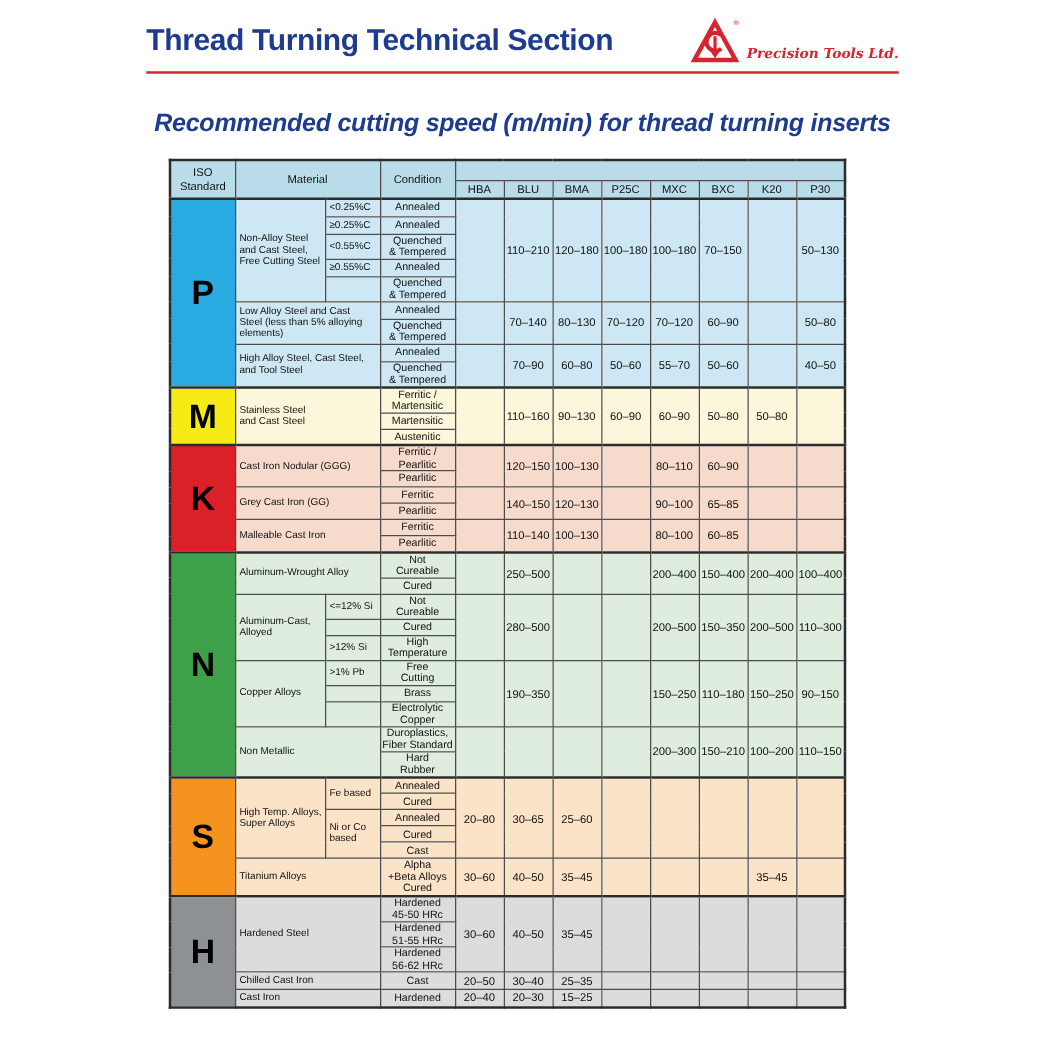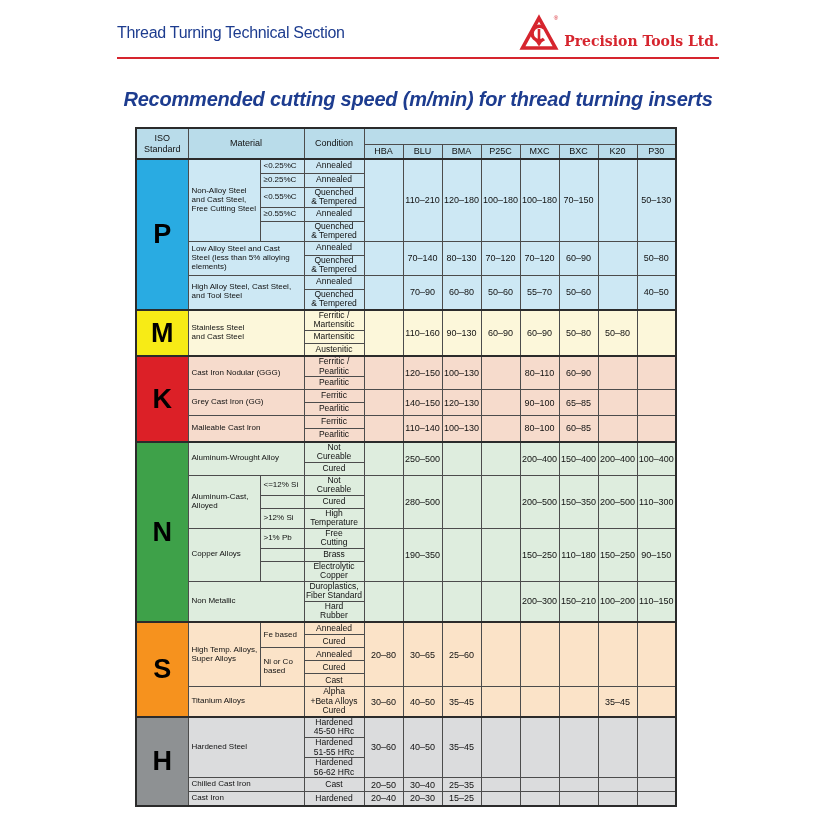--- a/index.html
+++ b/index.html
@@ -1,26 +1,26 @@
 <!DOCTYPE html>
 <html style="--navy: #1d3c8f; --red: #d6252e; --line: #4c4c4c; --hdr: #b9dcea; --p: #29abe2; --pbg: #cde8f4; --m: #f7eb16; --mbg: #fcf7da; --k: #dc2027; --kbg: #f6dbcc; --n: #3ea149; --nbg: #deedde; --s: #f6921e; --sbg: #fbe3c8; --h: #8e9193; --hbg: #dbdcdd;"><head>
 <meta charset="utf-8">
 <style>
   html,body{margin:0;padding:0;background:#fff;}
   body{width:836px;height:836px;position:relative;font-family:"Liberation Sans","DejaVu Sans",sans-serif;overflow:hidden;}
 
   .top-header{position:absolute;left:117px;top:12px;width:602px;height:42px;
     display:flex;justify-content:space-between;align-items:center;}
-  .doc-title{margin:0;font-size:16px;font-weight:normal;color:var(--navy);letter-spacing:-0.3px;}
+  .doc-title{margin:0;font-size:24px;font-weight:bold;color:var(--navy);letter-spacing:-0.3px;}
   .logo{display:flex;align-items:flex-end;gap:5px;}
   .logo svg{display:block;}
   .brand{font-family:"DejaVu Serif","Liberation Serif",serif;font-style:italic;font-weight:bold;
     font-size:27px;color:var(--red);line-height:0.9;}
-  .tagline{font-family:"DejaVu Serif","Liberation Serif",serif;font-weight:bold;
-    font-size:14px;color:var(--red);margin-bottom:3px;}
+  .tagline{font-family:"DejaVu Serif","Liberation Serif",serif;font-style:italic;font-weight:bold;
+    font-size:11px;color:var(--red);margin-bottom:3px;}
   .rule{position:absolute;left:117px;top:57px;width:602px;height:2px;background:var(--red);}
 
   .main-title{position:absolute;left:117px;top:88px;width:602px;margin:0;text-align:center;
     font-size:20px;font-weight:bold;font-style:italic;color:var(--navy);letter-spacing:-0.2px;}
 
   table{position:absolute;left:135px;top:127px;border-collapse:collapse;table-layout:fixed;
     border:2px solid #2b2b2b;}
   td,th{border:1px solid var(--line);white-space:pre-line;text-align:center;vertical-align:middle;
     padding:0 1px;line-height:1.12;color:#111;overflow:hidden;}
   thead th{background:var(--hdr);font-weight:normal;font-size:9px;}

